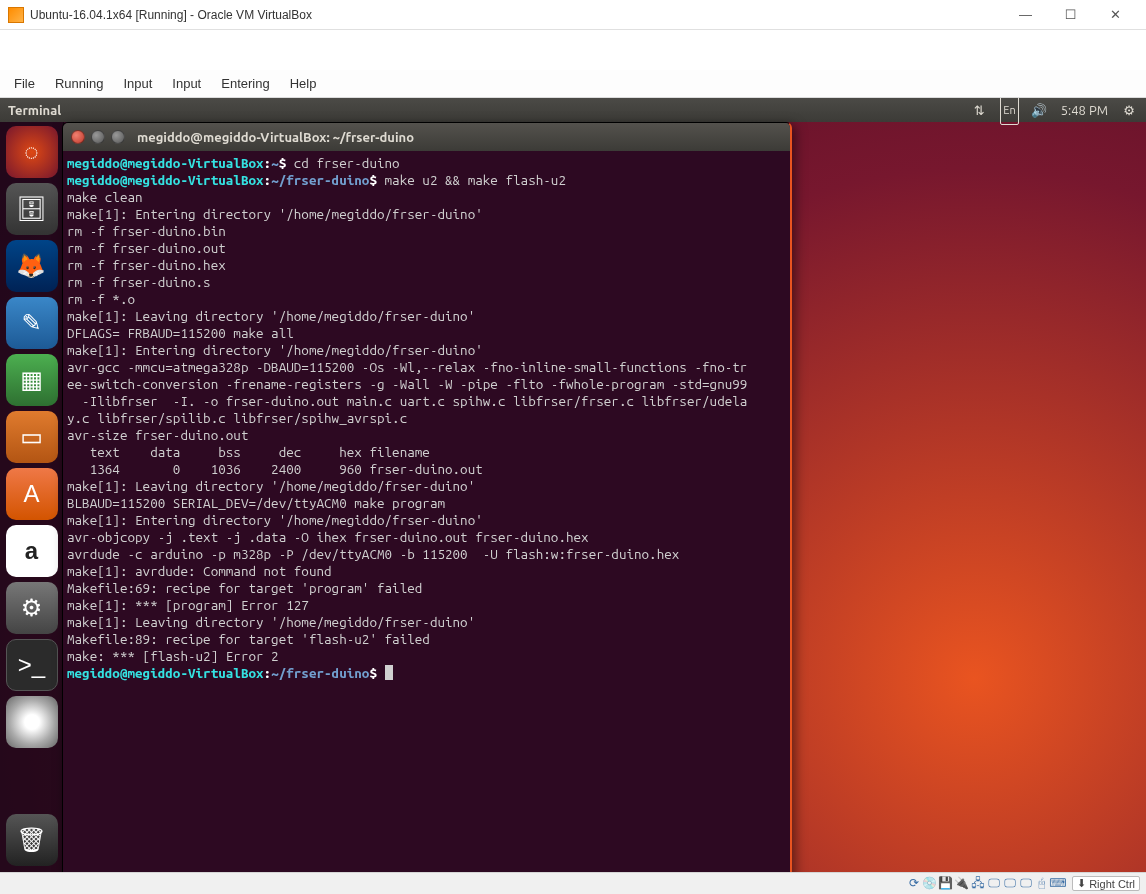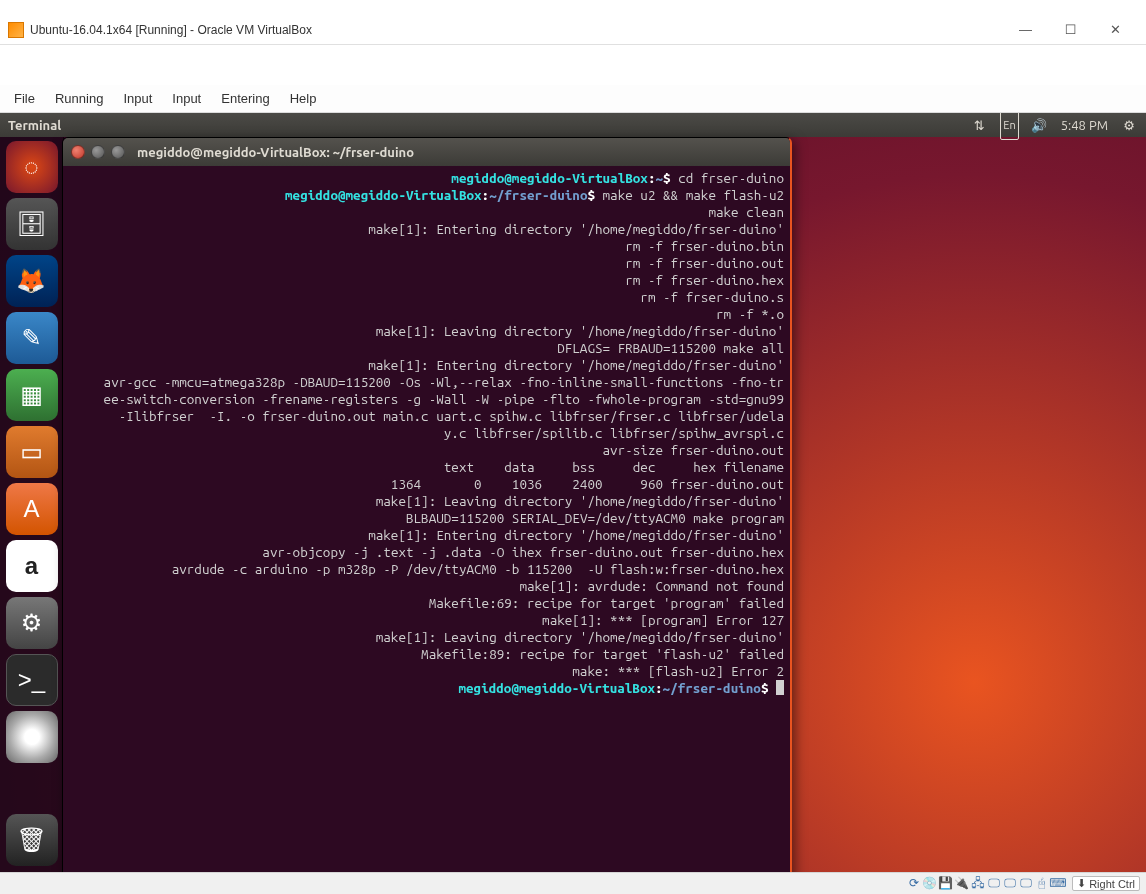--- a/index.html
+++ b/index.html
@@ -10,21 +10,21 @@
   width: 1146px;
   height: 894px;
   overflow: hidden;
   position: relative;
 }
 
 
 .vbox-window { width: 100%; height: 100%; display: flex; flex-direction: column; background: #fff; }
 .vbox-titlebar {
   height: 30px; display: flex; align-items: center; padding: 0 8px;
-  background: #fff; border-bottom: 1px solid #e0e0e0; margin-top: 15px;
+  background: #fff; border-bottom: 1px solid #e0e0e0;
 }
 .vbox-titlebar .vbox-icon {
   width: 16px; height: 16px; margin-right: 6px;
   background: linear-gradient(135deg,#ff8c00,#ffb347);
   border: 1px solid #d97700;
 }
 .vbox-titlebar .title { flex: 1; color: #333; font-size: 12px; }
 .vbox-titlebar .win-btn {
   width: 45px; height: 28px; display: flex; align-items: center; justify-content: center;
   color: #555; cursor: pointer;
@@ -95,21 +95,21 @@
   width: 14px; height: 14px; border-radius: 50%; cursor: pointer;
   border: 1px solid rgba(0,0,0,0.4);
 }
 .tb-close { background: radial-gradient(circle at 35% 35%, #f08070, #c0392b); }
 .tb-min { background: radial-gradient(circle at 35% 35%, #999, #555); }
 .tb-max { background: radial-gradient(circle at 35% 35%, #999, #555); }
 .term-body {
   flex: 1; background: #2d0922; padding: 4px 6px 6px 4px;
   font-family: "Ubuntu Mono","DejaVu Sans Mono",monospace;
   font-size: 13.5px; line-height: 17px; color: #d0d0d0;
-  white-space: pre; overflow: hidden; text-align: right;
+  white-space: pre; overflow: hidden;
 }
 .pu { color: #34e2e2; font-weight: bold; } 
 .pc { color: #ffffff; font-weight: bold; }
 .pp { color: #729fcf; font-weight: bold; } 
 .cursor {
   display: inline-block; width: 8px; height: 15px; background: #d0d0d0;
   vertical-align: -2px;
 }
 
 

